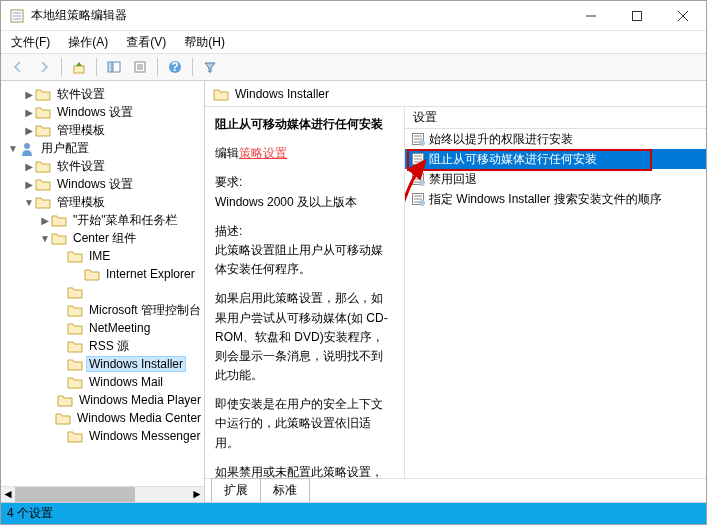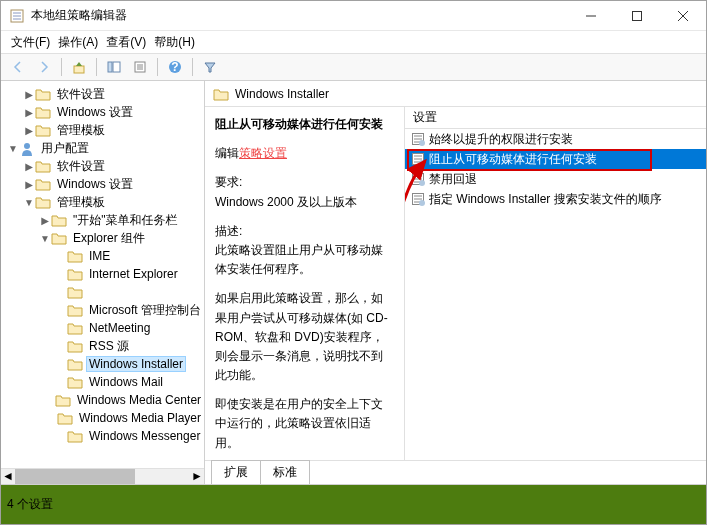--- a/index.html
+++ b/index.html
@@ -1,21 +1,21 @@
 <!DOCTYPE html>
 <html><head>
 <meta charset="utf-8">
 <style>
   * { box-sizing: border-box; margin: 0; padding: 0; font-family: "Microsoft YaHei", "Segoe UI", sans-serif; font-size: 12px; }
   body { width: 707px; height: 525px; background: #fff; border: 1px solid #a0a0a0; display: flex; flex-direction: column; overflow: hidden; }
   .titlebar { height: 30px; display: flex; align-items: center; padding-left: 8px; border-bottom: 1px solid #e8e8e8; }
   .titlebar .icon { width: 16px; height: 16px; margin-right: 6px; }
   .titlebar .title { flex: 1; }
   .titlebar .win-btn { width: 46px; height: 30px; display: flex; align-items: center; justify-content: center; color: #333; }
-  .menubar { height: 22px; display: flex; align-items: center; padding-left: 6px; }
+  .menubar { height: 22px; display: flex; align-items: center; padding-left: 6px; gap: 10px; }
   .menubar span { padding: 2px 4px; }
   .toolbar { height: 28px; border-top: 1px solid #e0e0e0; border-bottom: 1px solid #d0d0d0; display: flex; align-items: center; padding-left: 6px; gap: 4px; background: #f8f8f8; }
   .tbtn { width: 22px; height: 22px; display: flex; align-items: center; justify-content: center; border: 1px solid transparent; }
   .tbtn.disabled { opacity: 0.4; }
   .divider { width: 1px; height: 18px; background: #c8c8c8; margin: 0 2px; }
   .main { flex: 1; display: flex; overflow: hidden; }
   .tree { width: 204px; border-right: 1px solid #d0d0d0; overflow: auto; padding-top: 4px; position: relative; }
   .tree-row { height: 18px; display: flex; align-items: center; white-space: nowrap; }
   .tree-row .twisty { width: 12px; text-align: center; color: #666; font-size: 10px; }
   .tree-row .folder-icon { width: 16px; height: 14px; margin-right: 3px; }
@@ -32,21 +32,21 @@
   .list-header { height: 22px; border-bottom: 1px solid #e0e0e0; display: flex; align-items: center; padding-left: 8px; }
   .list-body { flex: 1; overflow: auto; position: relative; }
   .list-row { height: 20px; display: flex; align-items: center; padding-left: 6px; gap: 4px; white-space: nowrap; }
   .list-row.selected { background: #0078d7; color: #fff; }
   .list-row .cfg-icon { width: 14px; height: 14px; flex-shrink: 0; }
   .highlight-box { position: absolute; border: 2px solid #d40000; pointer-events: none; }
   .highlight-box.sel { top: 20px; left: 2px; width: 245px; height: 22px; }
   .tabs { height: 24px; display: flex; align-items: flex-end; padding-left: 6px; border-top: 1px solid #e0e0e0; }
   .tab { padding: 3px 12px; border: 1px solid #c0c0c0; border-bottom: none; background: #fff; margin-right: -1px; position: relative; margin-top: 27px; }
   .tab.active { background: #fff; z-index: 1; border-bottom: 1px solid #fff; margin-bottom: -1px; }
-  .statusbar { height: 40px; border-top: 1px solid #d0d0d0; display: flex; align-items: center; padding-left: 6px; background: #4d7c0f; }
+  .statusbar { height: 22px; border-top: 1px solid #d0d0d0; display: flex; align-items: center; padding-left: 6px; background: #0ea5e9; }
   .hscroll { height: 16px; background: #f0f0f0; border-top: 1px solid #e0e0e0; display: flex; }
   .hscroll .thumb { background: #c0c0c0; height: 100%; }
   svg { display: block; }
   .arrow-annotation { position: absolute; pointer-events: none; z-index: 20; }
 </style>
 </head>
 <body>
 
 <div class="titlebar">
   <span class="icon">
@@ -208,32 +208,32 @@
           </span>
           <span class="label">"开始"菜单和任务栏</span>
         </div>
         <div class="tree-row" style="padding-left: 38px;">
           <span class="twisty">▼</span>
           <span class="folder-icon">
             <svg width="16" height="14">
               <path d="M1 3 L6 3 L7 5 L15 5 L15 13 L1 13 Z" fill="#fceec0" stroke="#c8a840"></path>
             </svg>
           </span>
-          <span class="label">Explorer 组件</span>
+          <span class="label">Center 组件</span>
         </div>
         <div class="tree-row" style="padding-left: 54px;">
           <span class="twisty"></span>
           <span class="folder-icon">
             <svg width="16" height="14">
               <path d="M1 3 L6 3 L7 5 L15 5 L15 13 L1 13 Z" fill="#fceec0" stroke="#c8a840"></path>
             </svg>
           </span>
           <span class="label">IME</span>
         </div>
-        <div class="tree-row" style="padding-left: 54px;">
+        <div class="tree-row" style="padding-left: 71px;">
           <span class="twisty"></span>
           <span class="folder-icon">
             <svg width="16" height="14">
               <path d="M1 3 L6 3 L7 5 L15 5 L15 13 L1 13 Z" fill="#fceec0" stroke="#c8a840"></path>
             </svg>
           </span>
           <span class="label">Internet Explorer</span>
         </div>
         <div class="tree-row" style="padding-left: 54px;">
           <span class="twisty"></span>
@@ -288,30 +288,30 @@
           </span>
           <span class="label">Windows Mail</span>
         </div>
         <div class="tree-row" style="padding-left: 54px;">
           <span class="twisty"></span>
           <span class="folder-icon">
             <svg width="16" height="14">
               <path d="M1 3 L6 3 L7 5 L15 5 L15 13 L1 13 Z" fill="#fceec0" stroke="#c8a840"></path>
             </svg>
           </span>
+          <span class="label">Windows Media Player</span>
+        </div>
+        <div class="tree-row" style="padding-left: 54px;">
+          <span class="twisty"></span>
+          <span class="folder-icon">
+            <svg width="16" height="14">
+              <path d="M1 3 L6 3 L7 5 L15 5 L15 13 L1 13 Z" fill="#fceec0" stroke="#c8a840"></path>
+            </svg>
+          </span>
           <span class="label">Windows Media Center</span>
-        </div>
-        <div class="tree-row" style="padding-left: 54px;">
-          <span class="twisty"></span>
-          <span class="folder-icon">
-            <svg width="16" height="14">
-              <path d="M1 3 L6 3 L7 5 L15 5 L15 13 L1 13 Z" fill="#fceec0" stroke="#c8a840"></path>
-            </svg>
-          </span>
-          <span class="label">Windows Media Player</span>
         </div>
         <div class="tree-row" style="padding-left: 54px;">
           <span class="twisty"></span>
           <span class="folder-icon">
             <svg width="16" height="14">
               <path d="M1 3 L6 3 L7 5 L15 5 L15 13 L1 13 Z" fill="#fceec0" stroke="#c8a840"></path>
             </svg>
           </span>
           <span class="label">Windows Messenger</span>
         </div>

